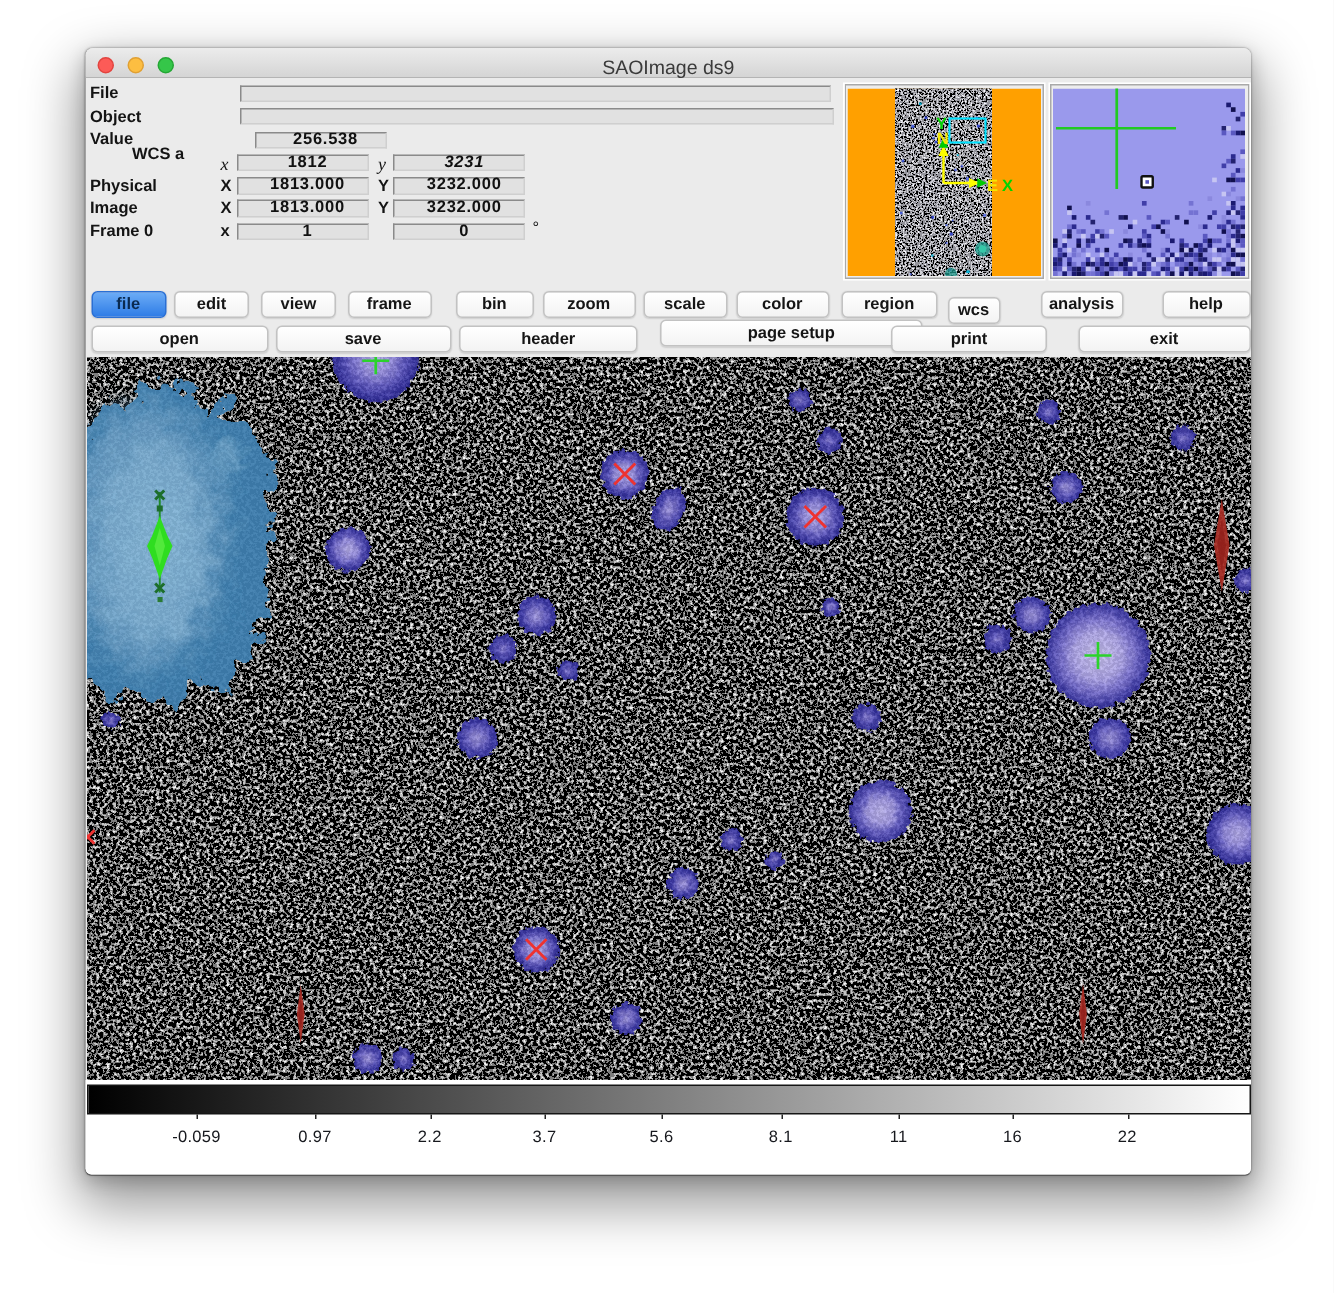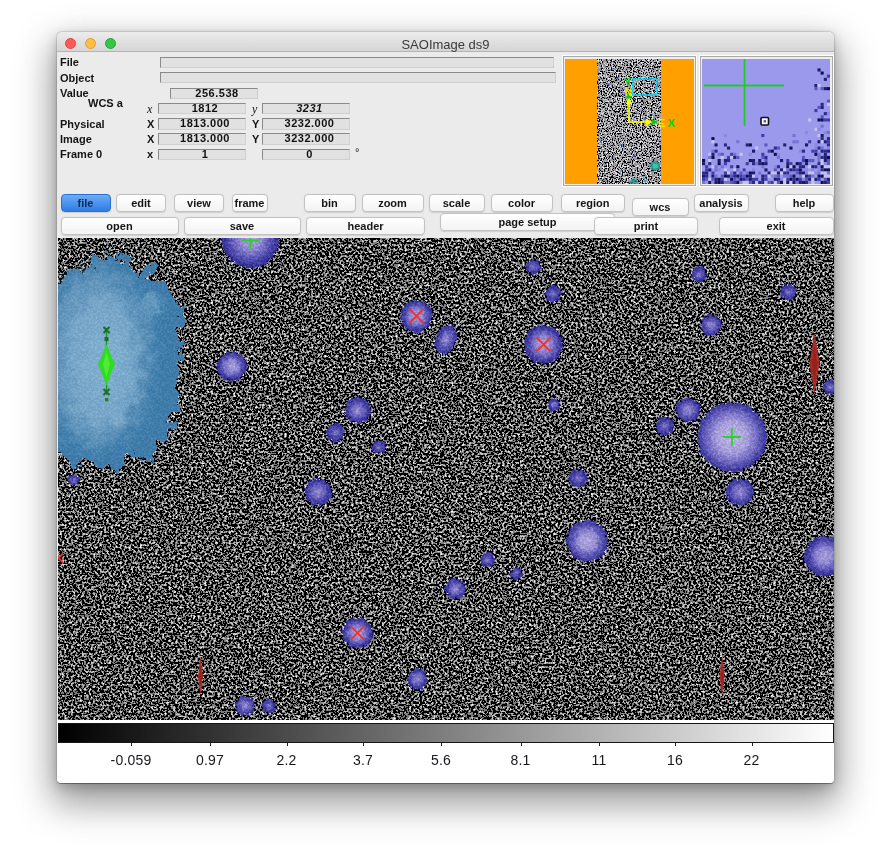--- a/index.html
+++ b/index.html
@@ -19,21 +19,21 @@
   border-top-color:#8a8a8a; border-left-color:#8a8a8a;
   border-bottom-color:#cfcfcf; border-right-color:#cfcfcf;
   font-size:11px; font-weight:bold; color:#111; text-align:center; line-height:9.5px;
   letter-spacing:0.5px; padding-left:7px; }
 .btn { position:absolute; height:18px; background:linear-gradient(#ffffff,#f3f3f3);
   border:1px solid #c2c2c2; border-radius:4px; font-size:11px; font-weight:bold;
   color:#151515; text-align:center; line-height:16px;
   box-shadow:0 0.5px 1px rgba(0,0,0,.12); }
 #cbar { position:absolute; left:58px; top:723px; width:776px; height:20px;
   border:1px solid #151515; background:linear-gradient(to right,#000,#fff); }
-.cl { position:absolute; top:752px; font-size:14px; color:#16181d; transform:translateX(-50%); letter-spacing:0.2px; }
+.cl { position:absolute; top:752px; font-size:11px; color:#16181d; transform:translateX(-50%); letter-spacing:0.2px; }
 .tick { position:absolute; top:743px; width:1px; height:3px; background:#222; }
 svg { position:absolute; display:block; }
 </style></head>
 <body>
 <div id="win">
   <div id="tbar"></div>
   <div style="position:absolute; left:0; top:687.5px; width:777px; height:63.5px;
     background:#fff; border-radius:0 0 4px 4px;"></div>
 </div>
 <div class="tl" style="left:64.5px; background:#fc5b57; border:0.5px solid #e2443f;"></div>
@@ -65,27 +65,27 @@
 <div class="ent" style="left:157.5px; top:118.1px; width:88px; height:11.5px;">1813.000</div>
 <div class="ent" style="left:262px;   top:118.1px; width:88px; height:11.5px;">3232.000</div>
 <div class="ent" style="left:157.5px; top:133.4px; width:88px; height:11.5px;">1813.000</div>
 <div class="ent" style="left:262px;   top:133.4px; width:88px; height:11.5px;">3232.000</div>
 <div class="ent" style="left:157.5px; top:148.5px; width:88px; height:11.5px;">1</div>
 <div class="ent" style="left:262px;   top:148.5px; width:88px; height:11.5px;">0</div>
 
 <div class="btn" style="left:60.5px; top:194px; width:50px; background:linear-gradient(#6cacf6,#2e7ce6); border-color:#2a6fd4; color:#0a2a50;">file</div>
 <div class="btn" style="left:116px; top:194px; width:50px;">edit</div>
 <div class="btn" style="left:174px; top:194px; width:50px;">view</div>
-<div class="btn" style="left:231.5px; top:194px; width:36px;">frame</div>
+<div class="btn" style="left:231.5px; top:194px; width:56px;">frame</div>
 <div class="btn" style="left:303.5px; top:194px; width:52px;">bin</div>
 <div class="btn" style="left:361.5px; top:194px; width:62px;">zoom</div>
 <div class="btn" style="left:428.5px; top:194px; width:56px;">scale</div>
 <div class="btn" style="left:490.5px; top:194px; width:62px;">color</div>
 <div class="btn" style="left:561px; top:194px; width:63.5px;">region</div>
-<div class="btn" style="left:631.5px; top:198px; width:57px;">wcs</div>
+<div class="btn" style="left:631.5px; top:198px; width:35px;">wcs</div>
 <div class="btn" style="left:693.5px; top:194px; width:55px;">analysis</div>
 <div class="btn" style="left:774.5px; top:194px; width:59px;">help</div>
 
 <div class="btn" style="left:60.5px; top:217px; width:118px;">open</div>
 <div class="btn" style="left:183.5px; top:217px; width:117px;">save</div>
 <div class="btn" style="left:306px; top:217px; width:119px;">header</div>
 <div class="btn" style="left:440px; top:213px; width:175px;">page setup</div>
 <div class="btn" style="left:594px; top:217px; width:104px;">print</div>
 <div class="btn" style="left:718.5px; top:217px; width:115px;">exit</div>
 

